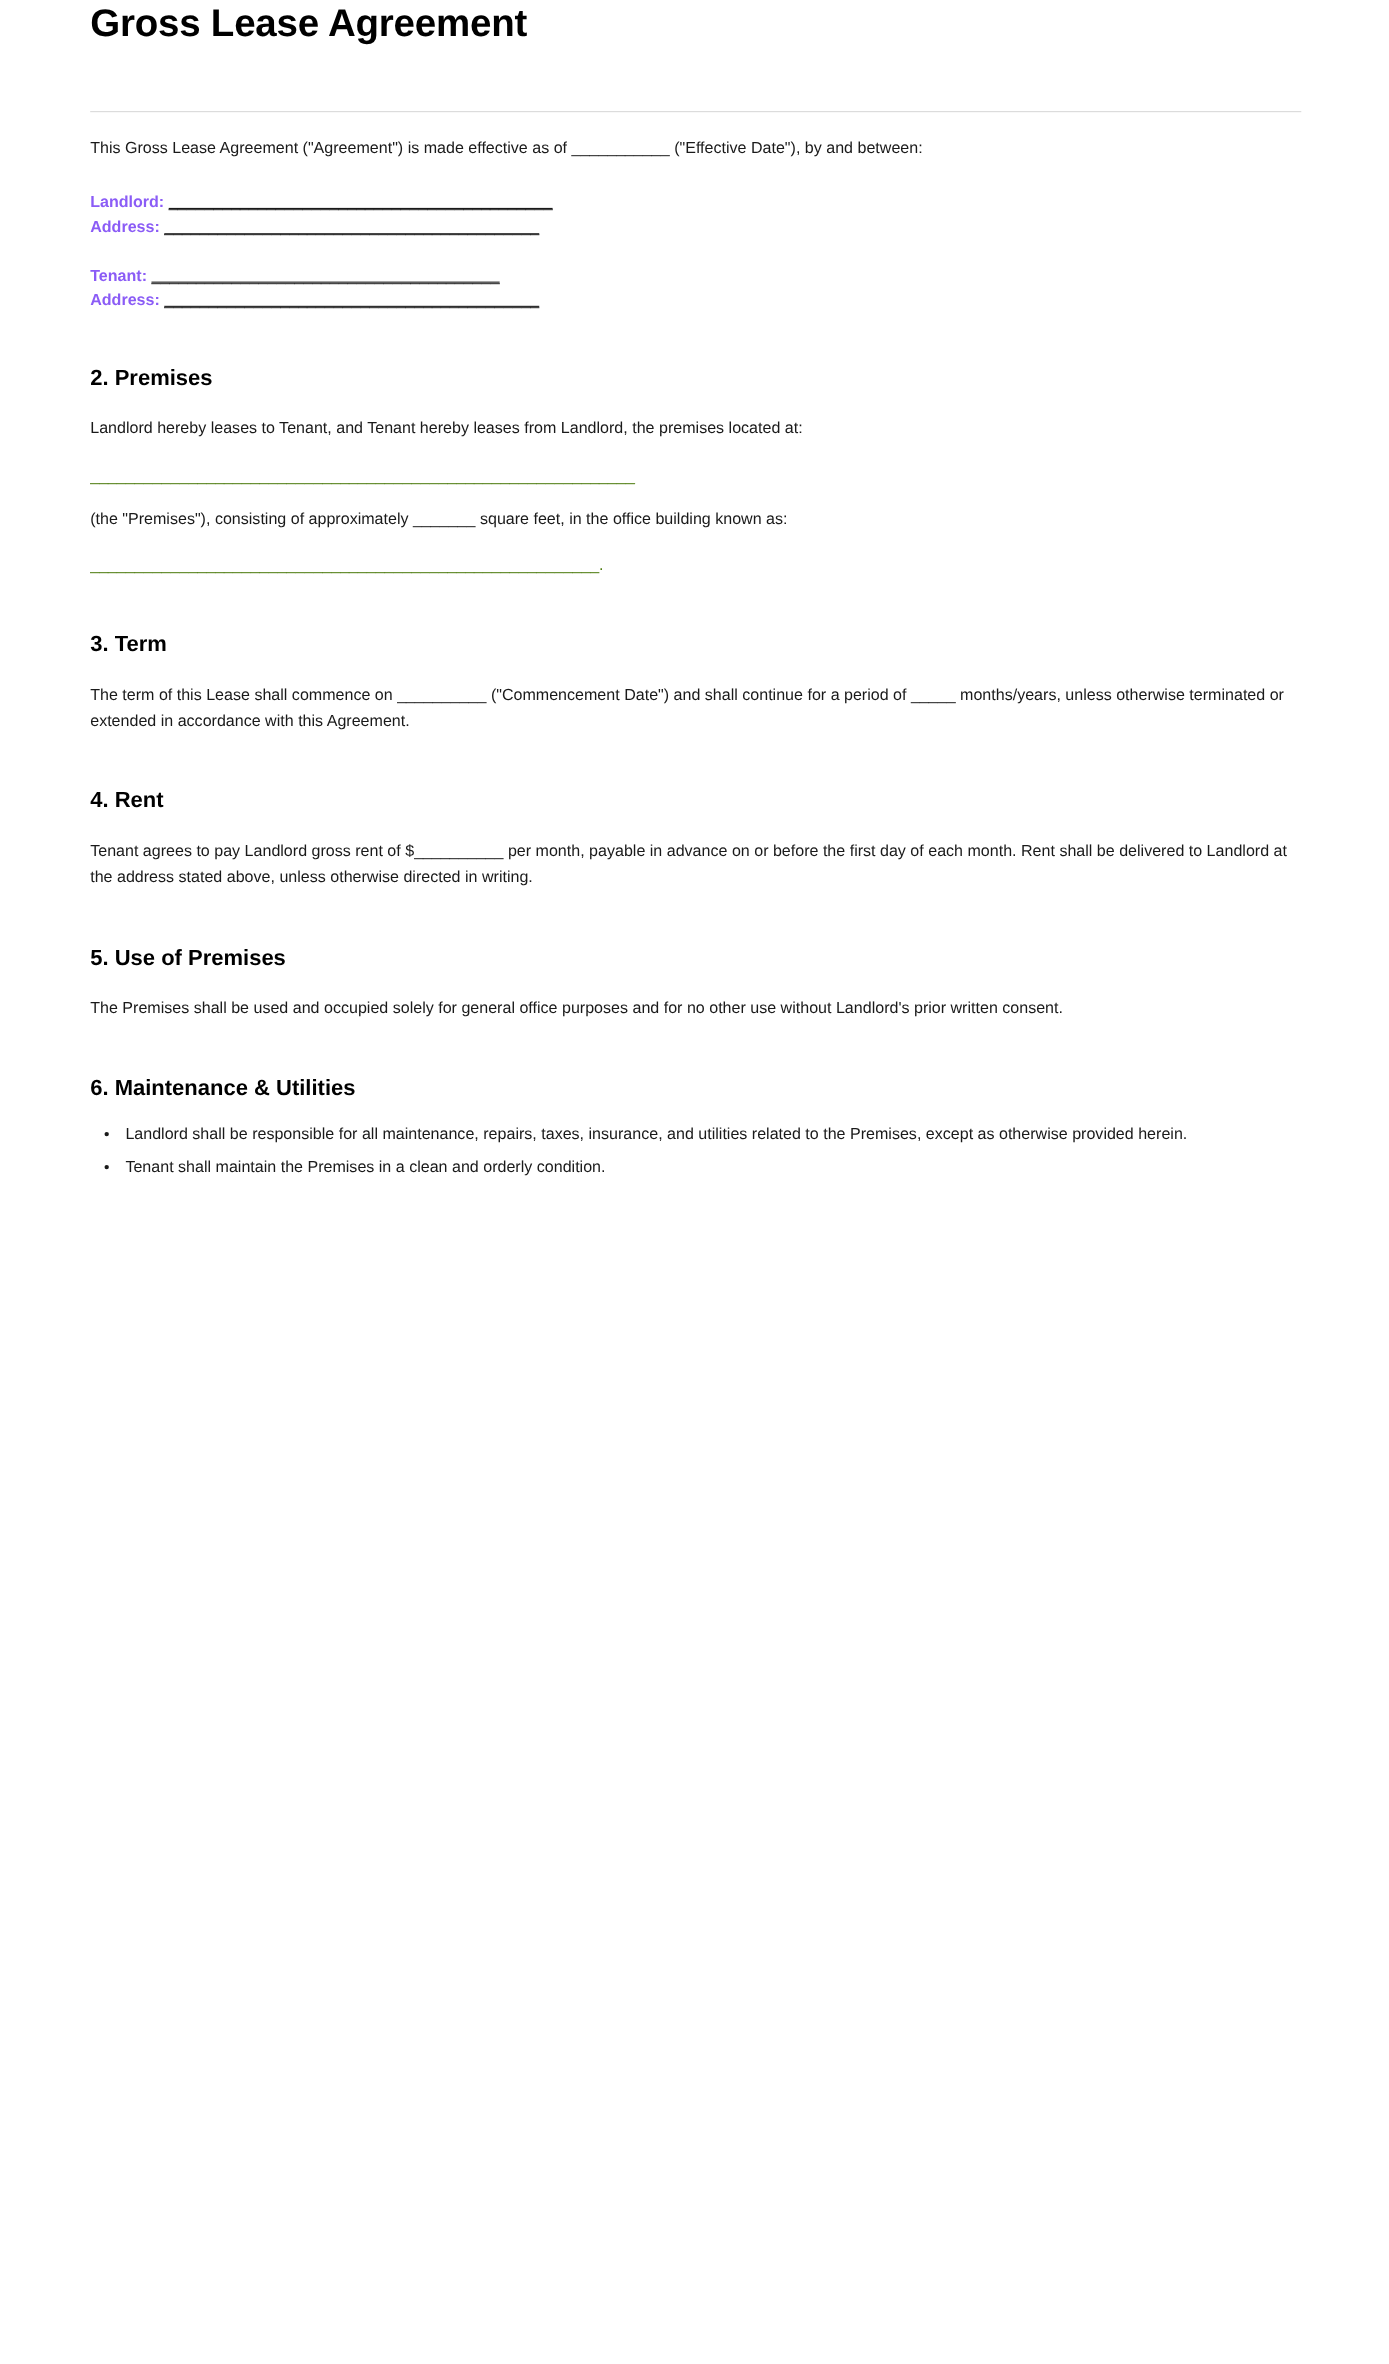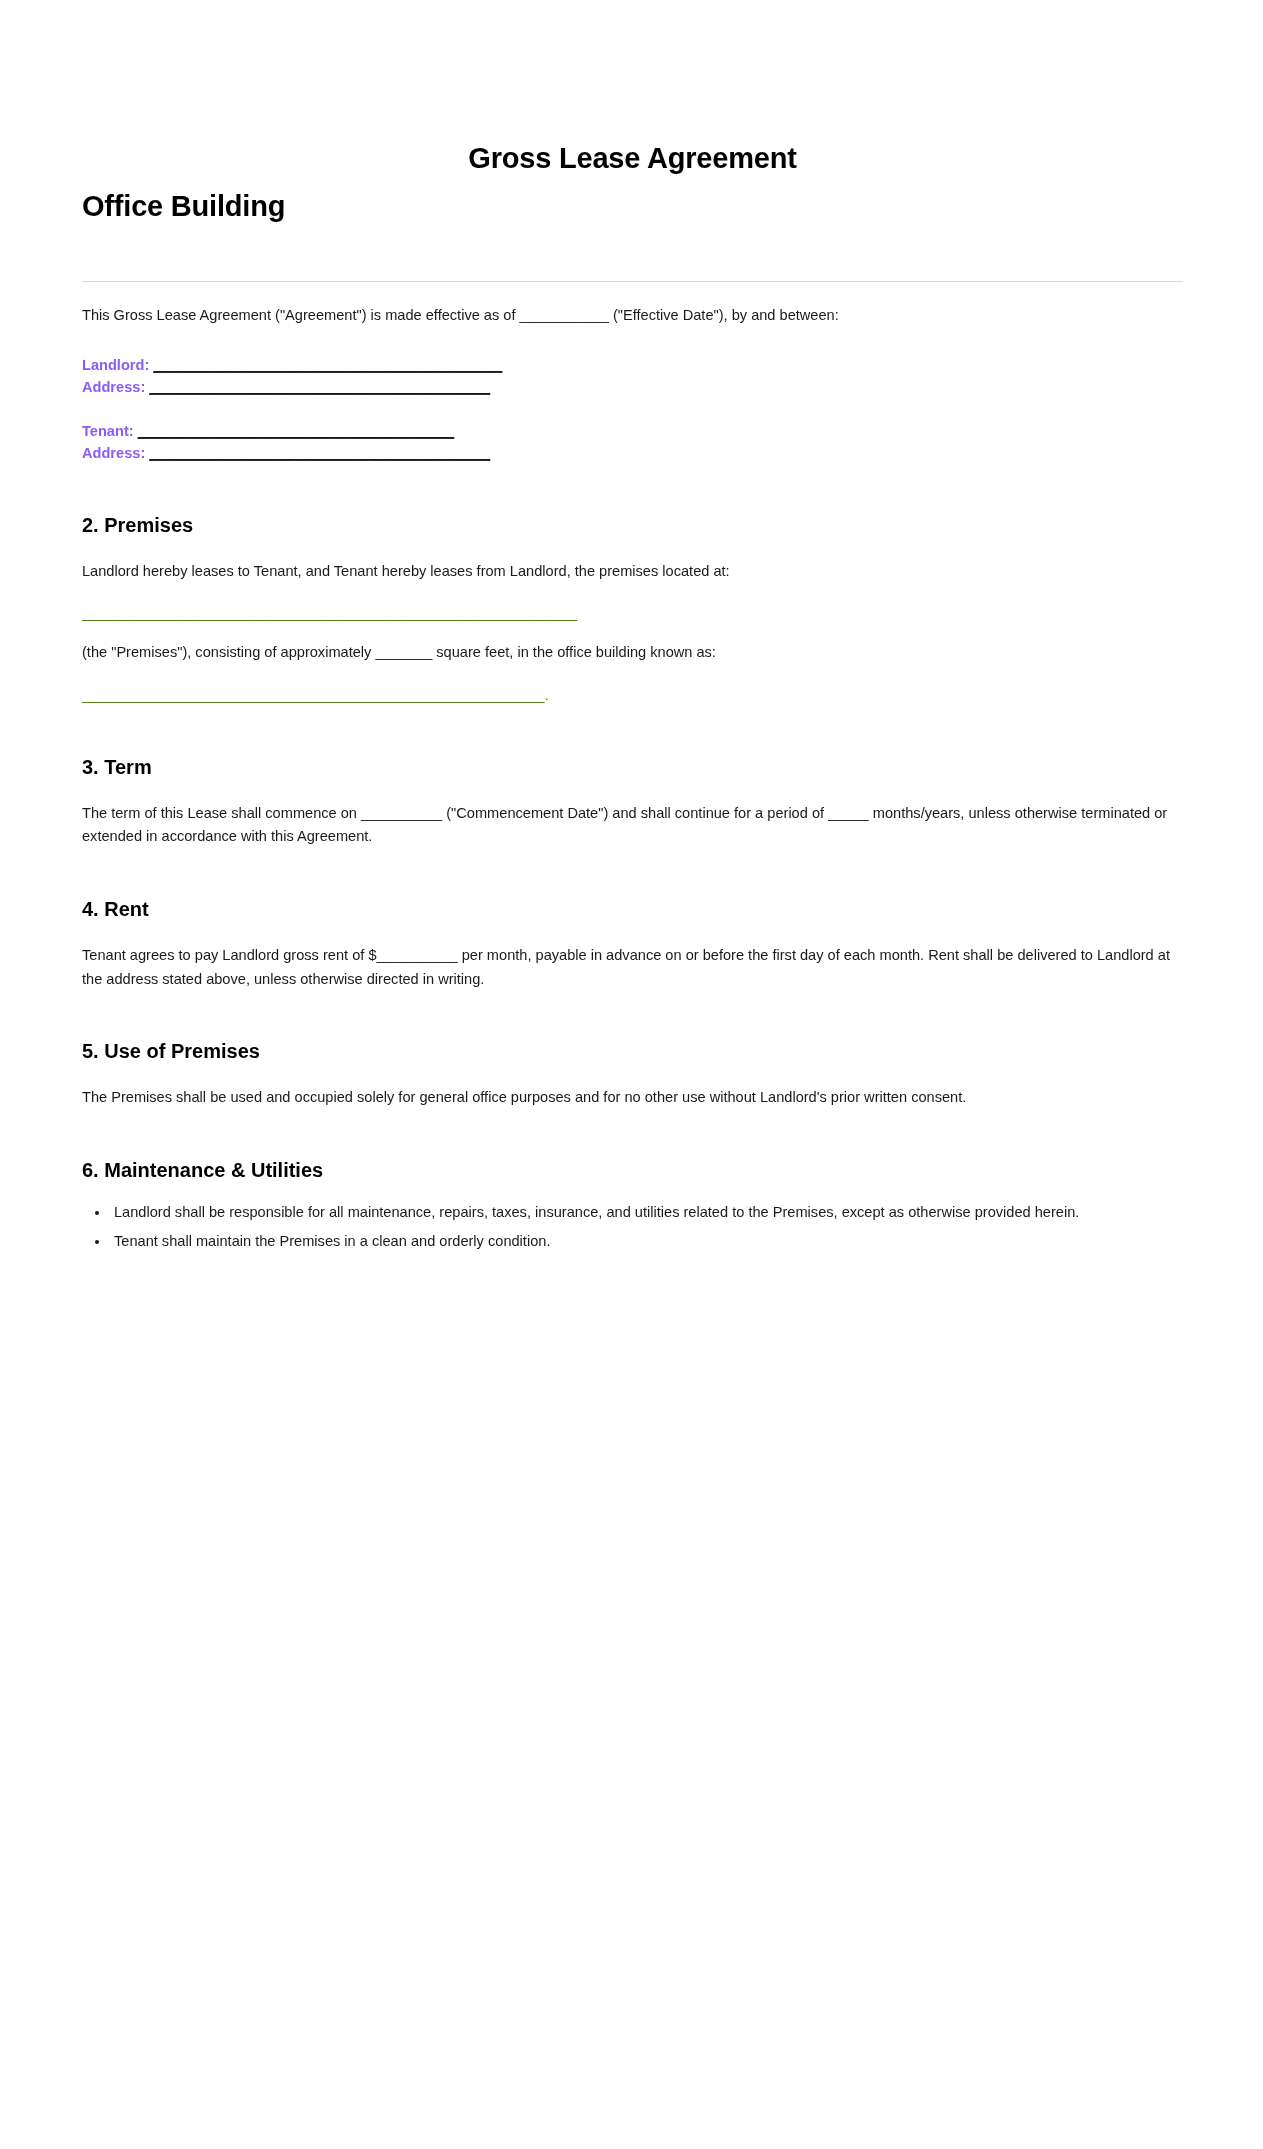--- a/index.html
+++ b/index.html
@@ -32,28 +32,26 @@
     overflow: hidden;
   }
 
   .doc {
     padding: 0 80px 0 82px;
     box-sizing: border-box;
     width: 1263px;
   }
 
   .doc-title {
-    font-size: 29px;
+    font-size: 35px;
     font-weight: bold;
     letter-spacing: -0.2px;
     color: #000000;
     margin: 0;
-    padding-top: 140px;
     line-height: 1.28;
-    text-align: center;
   }
   .doc-subtitle {
     font-size: 29px;
     font-weight: bold;
     letter-spacing: -0.2px;
     color: #000000;
     margin: 0;
     padding-top: 11px;
     line-height: 1.28;
   }
@@ -124,21 +122,20 @@
   }
 </style>
 </head>
 <body>
 
 <div class="page">
   <div class="doc-clip">
     <div class="doc">
 
       <h1 class="doc-title">Gross Lease Agreement</h1>
-      <h2 class="doc-subtitle">Office Building</h2>
 
       <hr class="rule">
 
       <div class="section">
         <p class="para">This Gross Lease Agreement ("Agreement") is made effective as of ___________ ("Effective Date"), by and between:</p>
 
         <div class="fieldblock">
           <div>
             <span class="field-label">Landlord:</span>
             <span class="blank">___________________________________________</span>

